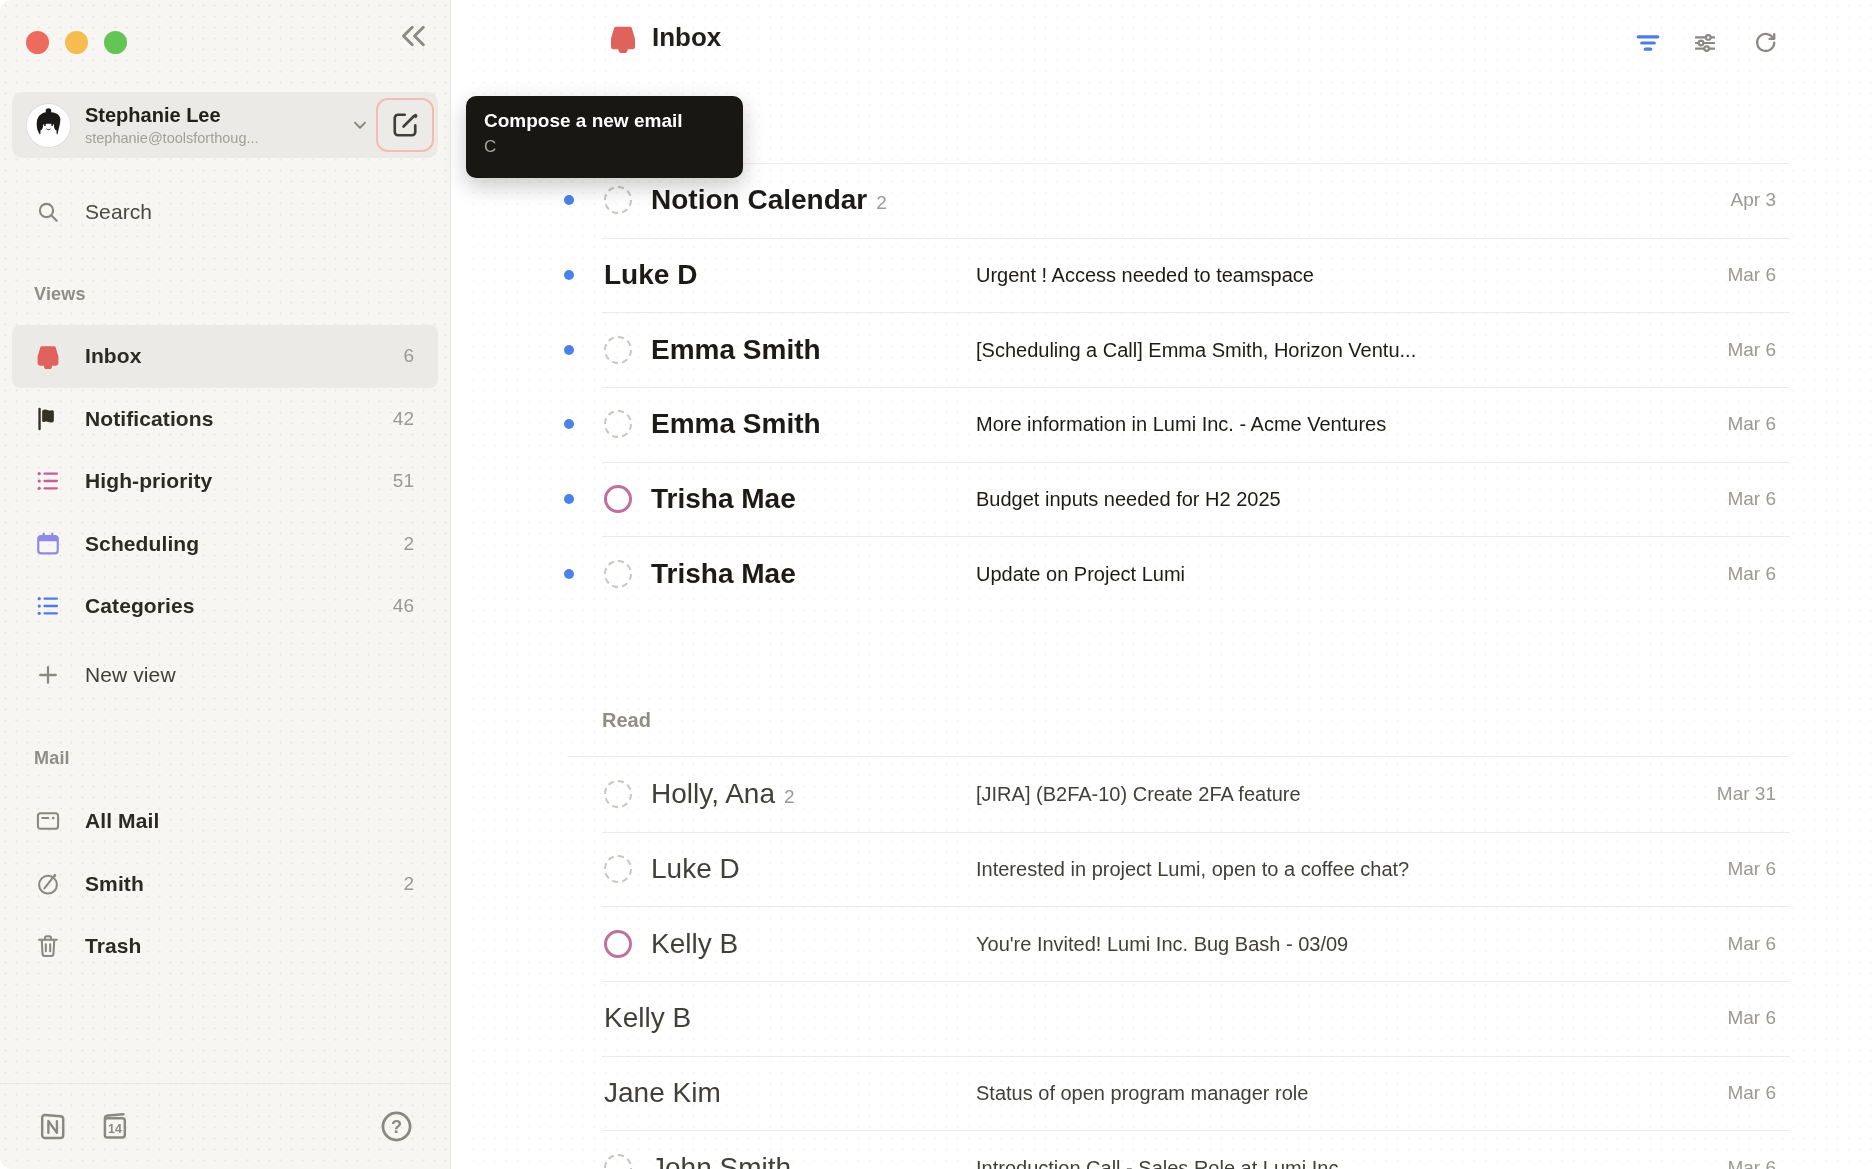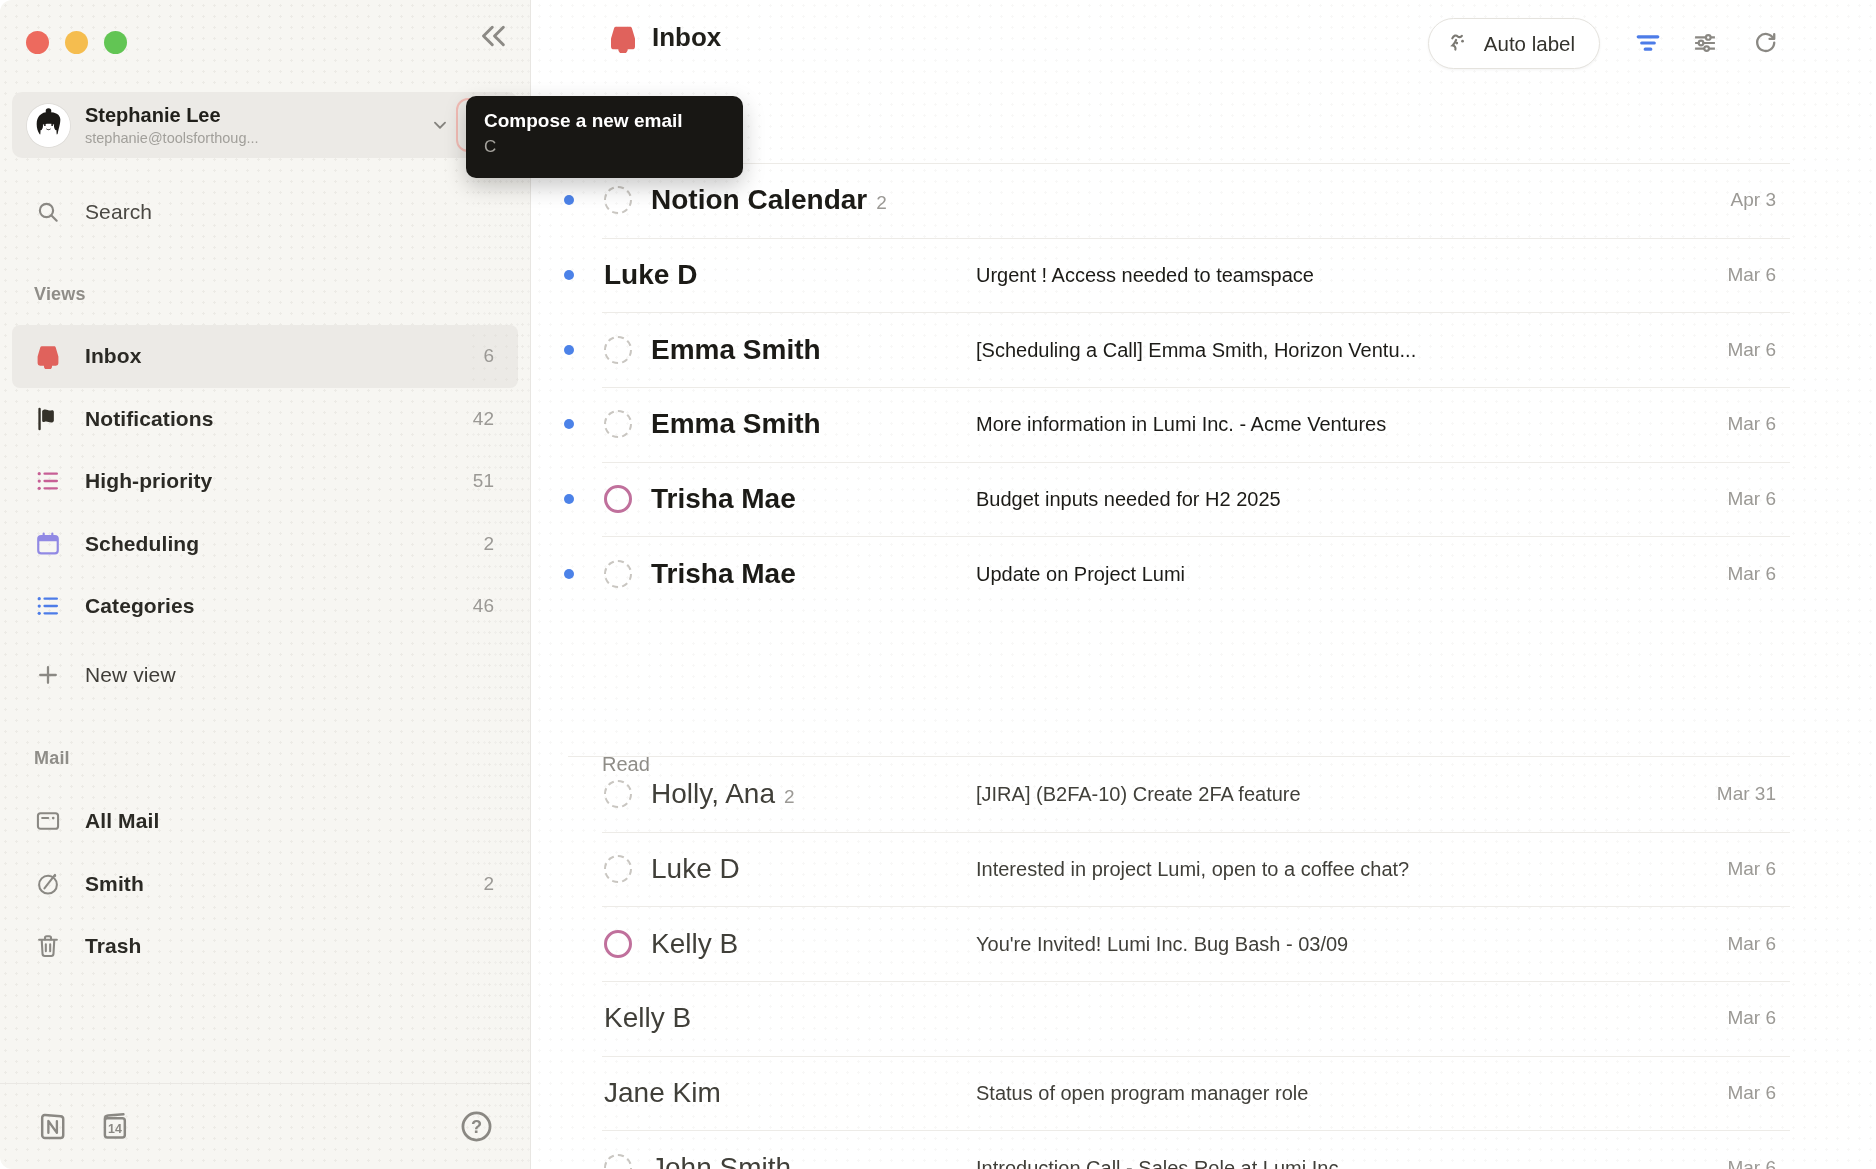--- a/index.html
+++ b/index.html
@@ -5,21 +5,21 @@
   html,body{margin:0;padding:0;}
   body{
     width:1876px;height:1169px;position:relative;overflow:hidden;
     font-family:"Liberation Sans",sans-serif;background:#fff;
     -webkit-font-smoothing:antialiased;
   }
   .window{position:absolute;inset:0;border-radius:12px;overflow:hidden;background:#fff;}
 
   
   .sidebar{
-    position:absolute;left:0;top:0;width:531px;height:100%;
+    position:absolute;left:0;top:0;width:451px;height:100%;
     background-color:#f7f6f2;
     background-image:radial-gradient(rgba(90,85,70,.07) 1px,transparent 1.2px);
     background-size:11px 11px;
     border-right:1px solid #e8e6e2;box-sizing:border-box;
   }
   .traffic{position:absolute;top:31px;left:26px;display:flex;gap:16px;}
   .light{width:23px;height:23px;border-radius:50%;}
   .light.red{background:#ed6a5e;}.light.yellow{background:#f5bd4f;}.light.green{background:#62c554;}
   .collapse-btn{position:absolute;top:16px;right:18px;width:40px;height:40px;display:flex;align-items:center;justify-content:center;cursor:pointer;}
   .collapse-btn .ic{width:34px;height:34px;}
@@ -85,21 +85,21 @@
     box-shadow:0 1px 3px rgba(0,0,0,.05);
   }
   .auto-label-btn .ic{width:27px;height:27px;}
   .auto-label-btn .lbl{font-size:20.5px;font-weight:500;color:#34332d;}
   .toolbar-icon{position:absolute;top:29px;width:28px;height:28px;cursor:pointer;}
   .filter-pos{right:214px;}.sliders-pos{right:157px;}.refresh-pos{right:97px;}
 
   
   .unread-list{position:absolute;top:163px;left:0;right:0;}
   .read-header{position:absolute;top:682px;left:0;right:0;height:75px;}
-  .read-header .label{position:absolute;left:134px;top:50%;transform:translateY(-50%);font-size:20px;font-weight:400;color:#8f8d88;margin-top:44px;}
+  .read-header .label{position:absolute;left:134px;top:50%;transform:translateY(-50%);font-size:20px;font-weight:700;color:#8f8d88;}
   .read-header::after{content:'';position:absolute;left:100px;right:86px;bottom:0;border-bottom:1px solid #edebe7;}
   .read-list{position:absolute;top:757px;left:0;right:0;}
 
   .email-row{position:relative;height:74.7px;display:flex;align-items:center;padding-left:96px;box-sizing:border-box;cursor:pointer;}
   .email-row::before{content:'';position:absolute;top:0;left:134px;right:86px;border-top:1px solid #edebe7;}
   .unread-list .email-row:first-child::before{left:100px;}
   .read-list .email-row:first-child::before{display:none;}
 
   .dot{width:10px;height:10px;border-radius:50%;background:#4c82e8;flex:none;}
   .email-row.read .dot{visibility:hidden;}
@@ -327,31 +327,20 @@
   <main class="main">
     <div class="header-title">
       <span class="ic">
           <svg viewBox="0 0 24 24">
             <path fill="#e0625c" fill-rule="evenodd" d="M6.4 3h11.2c.72 0 1.35.46 1.54 1.14l2.33 7.9c.06.21.13.5.13.72V18.7A2.3 2.3 0 0 1 19.3 21H4.7a2.3 2.3 0 0 1-2.3-2.3v-5.94c0-.22.07-.51.13-.72l2.33-7.9A1.6 1.6 0 0 1 6.4 3z M8.2 21 A3.8 3.8 0 0 0 15.8 21 Z"></path>
           </svg>
         </span>
       <span class="page-title">Inbox</span>
     </div>
 
-    <div class="auto-label-btn">
-      <span class="ic">
-          <svg viewBox="0 0 24 24" fill="none" stroke="#7b7973" stroke-width="1.9" stroke-linecap="round">
-            <path d="M5.6 7.4c1.2-2.7 3.4-3.1 4.8-1.7 1 1 2.7.9 3.7-.4"></path>
-            <path d="M9 8.8c-.6 1.9-1.8 3.6-3.2 4.9 1.9.3 3.1 1.7 2.5 3.7"></path>
-            <circle cx="14.7" cy="9.9" r="1.2" fill="#7b7973" stroke="none"></circle>
-            <circle cx="9.6" cy="11.6" r="1.2" fill="#7b7973" stroke="none"></circle>
-          </svg>
-        </span>
-      <span class="lbl">Auto label</span>
-    </div>
     <span class="toolbar-icon filter-pos">
         <svg viewBox="0 0 24 24" fill="none" stroke="#4d7ce8" stroke-width="2.7" stroke-linecap="round">
           <path d="M3.6 6.7h16.8M6.6 12h10.8M9.6 17.3h4.8"></path>
         </svg>
       </span>
     <span class="toolbar-icon sliders-pos">
         <svg viewBox="0 0 24 24" fill="none" stroke="#8a8883" stroke-width="1.9">
           <path d="M3.5 7.2h17M3.5 12h17M3.5 16.8h17"></path>
           <circle cx="14.8" cy="7.2" r="2" fill="#fff"></circle>
           <circle cx="8.6" cy="12" r="2" fill="#fff"></circle>

